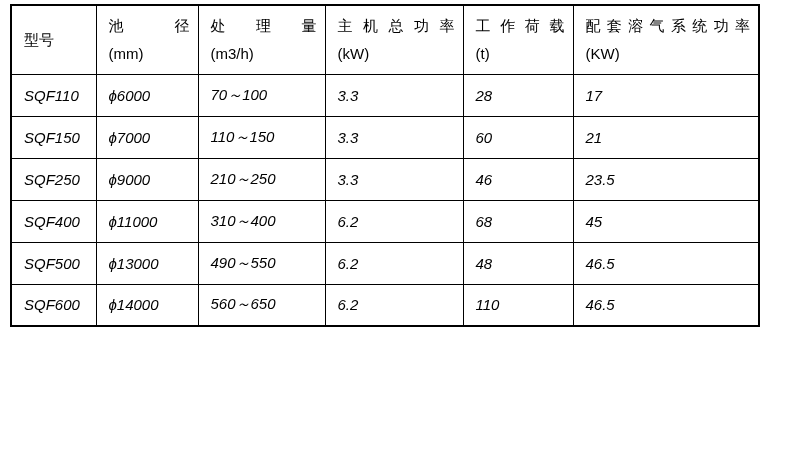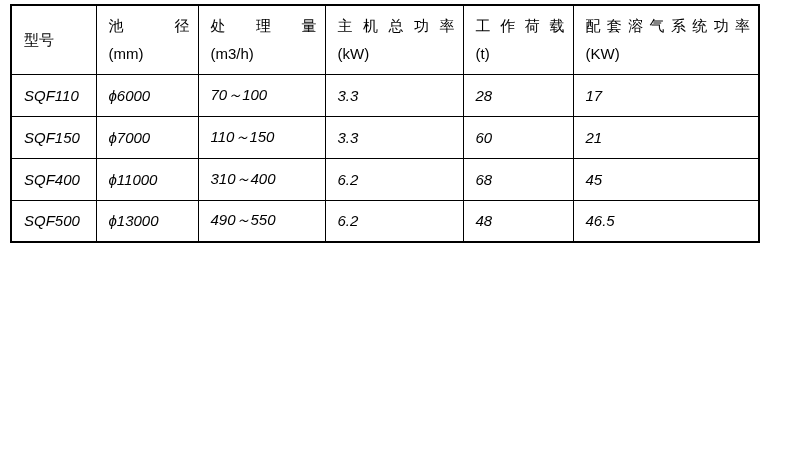--- a/index.html
+++ b/index.html
@@ -103,30 +103,46 @@
       </tr>
       <tr>
         <td>SQF150</td>
         <td>ϕ7000</td>
         <td>110～150</td>
         <td>3.3</td>
         <td>60</td>
         <td>21</td>
       </tr>
       <tr>
+        <td>SQF250</td>
+        <td>ϕ9000</td>
+        <td>210～250</td>
+        <td>3.3</td>
+        <td>46</td>
+        <td>23.5</td>
+      </tr>
+      <tr>
         <td>SQF400</td>
         <td>ϕ11000</td>
         <td>310～400</td>
         <td>6.2</td>
         <td>68</td>
         <td>45</td>
       </tr>
       <tr>
         <td>SQF500</td>
         <td>ϕ13000</td>
         <td>490～550</td>
         <td>6.2</td>
         <td>48</td>
         <td>46.5</td>
       </tr>
+      <tr>
+        <td>SQF600</td>
+        <td>ϕ14000</td>
+        <td>560～650</td>
+        <td>6.2</td>
+        <td>110</td>
+        <td>46.5</td>
+      </tr>
     </tbody>
   </table>
 </div>
 
 </body></html>

